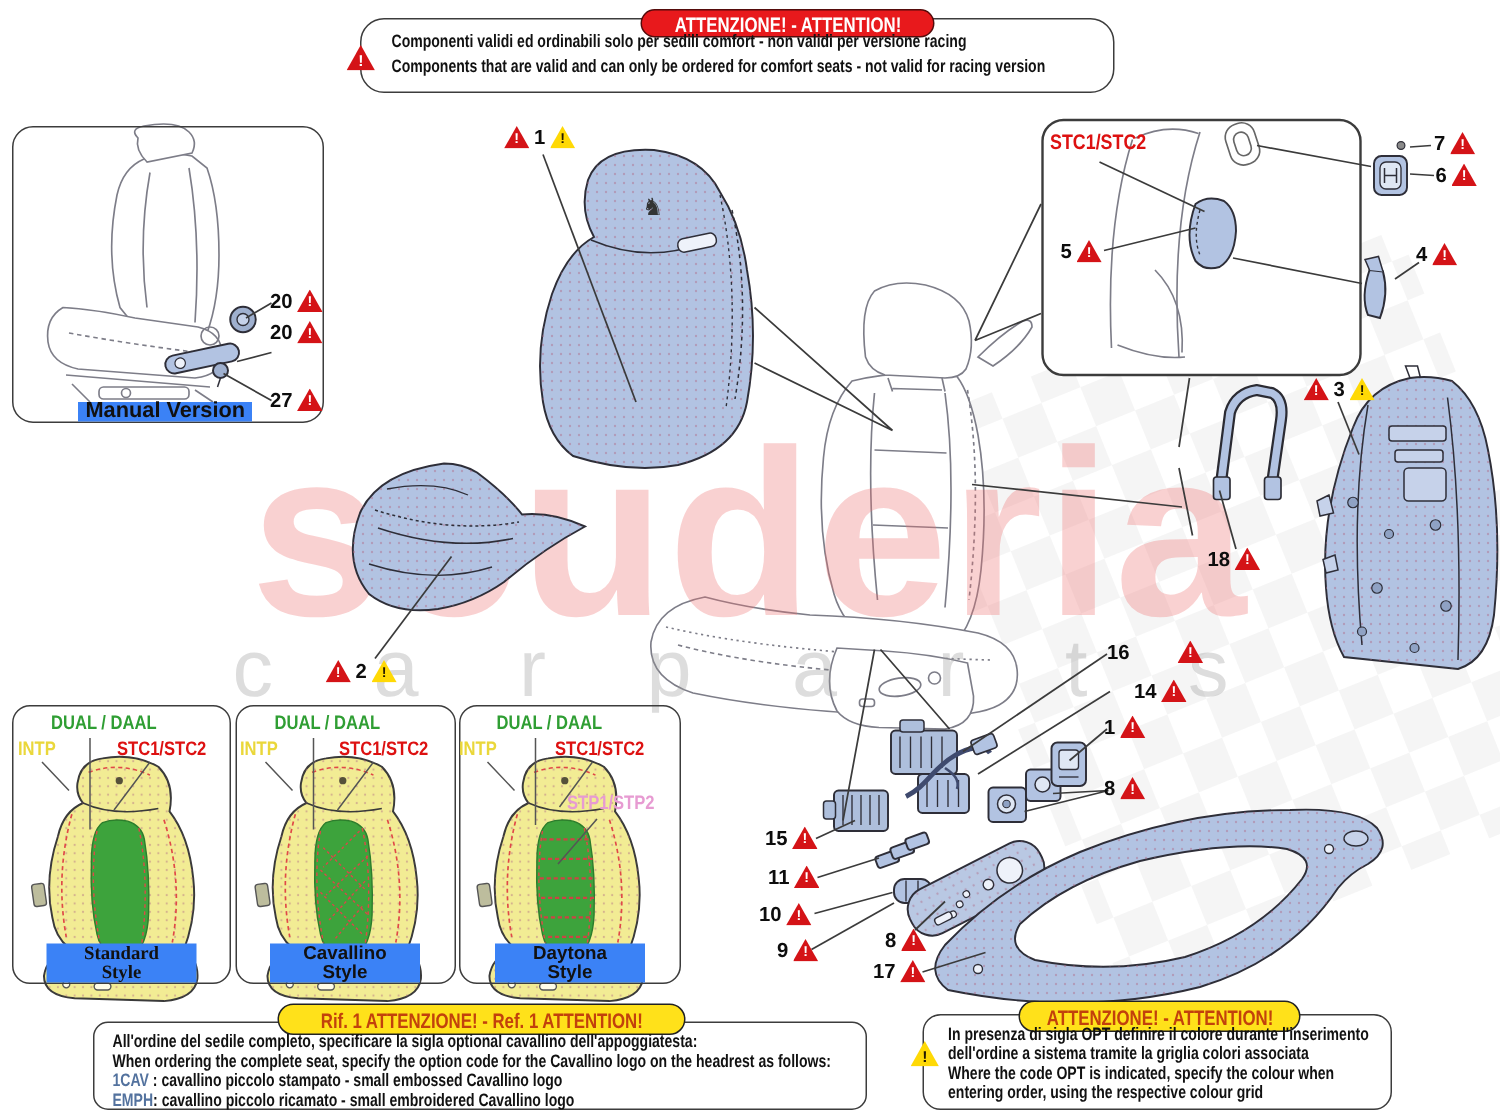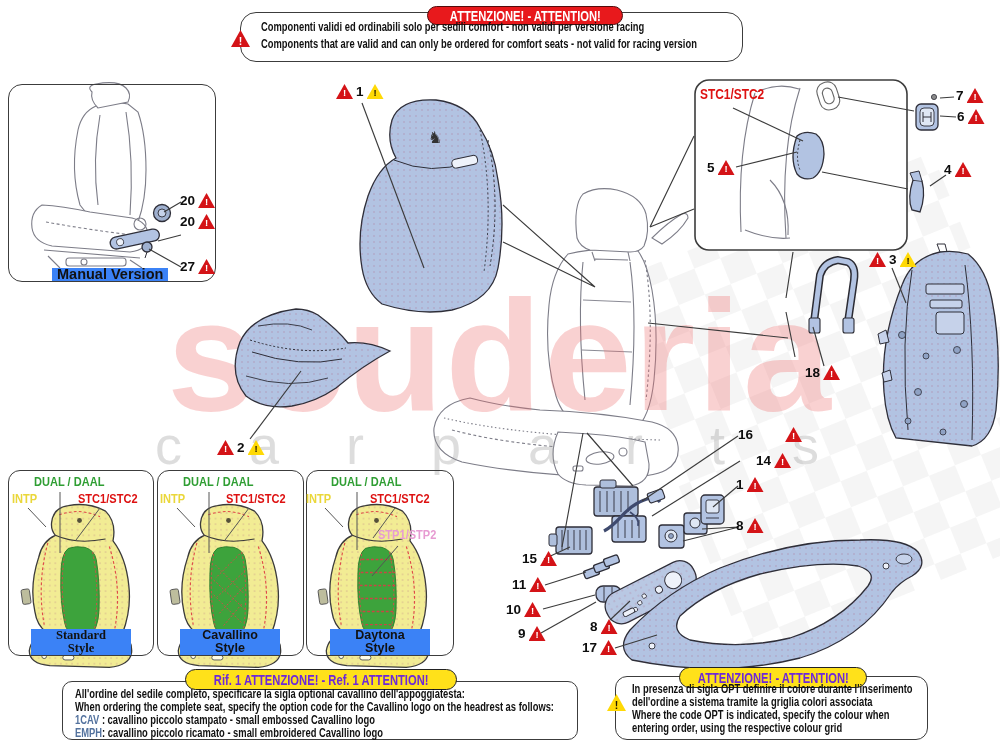--- a/index.html
+++ b/index.html
@@ -4,21 +4,21 @@
 <style>
   html,body{margin:0;padding:0;background:#fff;}
   #stage{position:relative;width:1000px;height:743px;background:#fff;overflow:hidden;
          font-family:"Liberation Sans","DejaVu Sans",sans-serif;color:#111;}
   svg text{font-family:"Liberation Sans","DejaVu Sans",sans-serif;}
   .box{position:absolute;border:1.6px solid #3c3c3c;border-radius:14px;background:transparent;box-sizing:border-box;}
   .badge{position:absolute;display:flex;align-items:center;justify-content:center;
          border:1.6px solid #222;border-radius:11px;font-weight:700;box-sizing:border-box;white-space:nowrap;}
   .badge>span{display:inline-block;transform:scaleX(.8);}
   .badge.red{background:#e8191c;color:#fff;border-color:#550b0b;}
-  .badge.yellow{background:#ffe11a;color:#6d28d9;justify-content:center;}
+  .badge.yellow{background:#ffe11a;color:#c2410c;justify-content:center;}
   .notetext{position:absolute;font-weight:700;font-size:12px;line-height:13.6px;white-space:nowrap;
             transform:scaleX(.78);transform-origin:0 0;}
   .tri{display:flex;align-items:flex-end;justify-content:center;width:17px;height:15px;flex:0 0 auto;
        clip-path:polygon(50% 0,100% 100%,0 100%);font-size:9.5px;font-weight:800;line-height:1.15;}
   .tri.red{background:#d41317;color:#fff;}
   .tri.yellow{background:#ffd905;color:#211800;}
   .tri.big{width:19px;height:17px;font-size:10.5px;}
   .callout{position:absolute;display:flex;align-items:center;gap:3px;font-weight:700;font-size:13.5px;color:#0d0d0d;cursor:pointer;}
   .boxlabel{position:absolute;font-weight:700;background:#3b82f6;text-align:center;line-height:13px;}
   .codelabel{position:absolute;font-weight:700;font-size:13px;white-space:nowrap;transform:scaleX(.85);transform-origin:0 0;}
@@ -442,21 +442,21 @@
         <span class="tri red">!</span>
       </div>
       <div class="callout" style="left: 736px; top: 477px;">
         <span>1</span>
         <span class="tri red">!</span>
       </div>
       <div class="callout" style="left: 756px; top: 453px;">
         <span>14</span>
         <span class="tri red">!</span>
       </div>
-      <div class="callout" style="left: 510px; top: 551px; margin-left: 12px;">
+      <div class="callout" style="left: 510px; top: 551px;">
         <span>15</span>
         <span class="tri red">!</span>
       </div>
       <div class="callout" style="left: 738px; top: 427px; gap: 32px;">
         <span>16</span>
         <span class="tri red">!</span>
       </div>
       <div class="callout" style="left: 582px; top: 640px;">
         <span>17</span>
         <span class="tri red">!</span>

